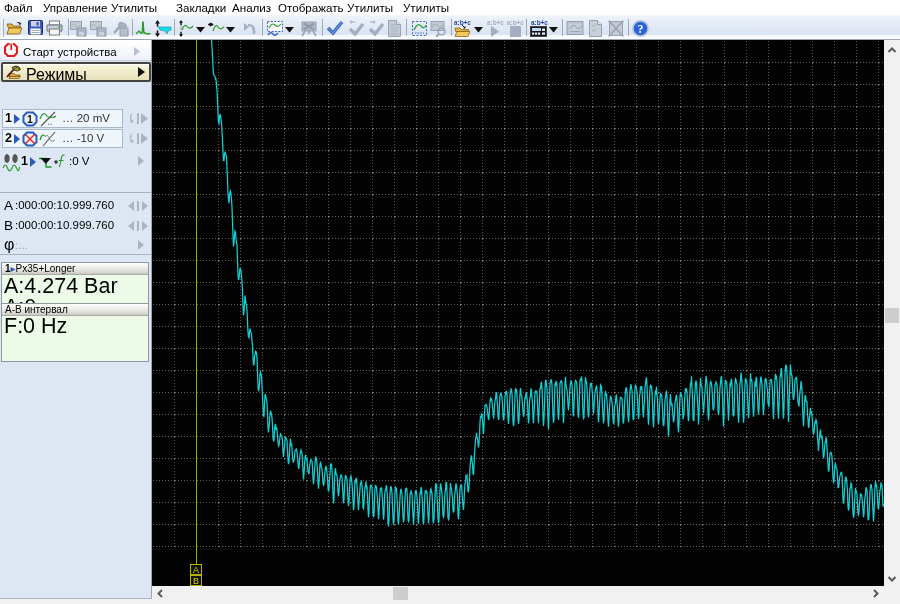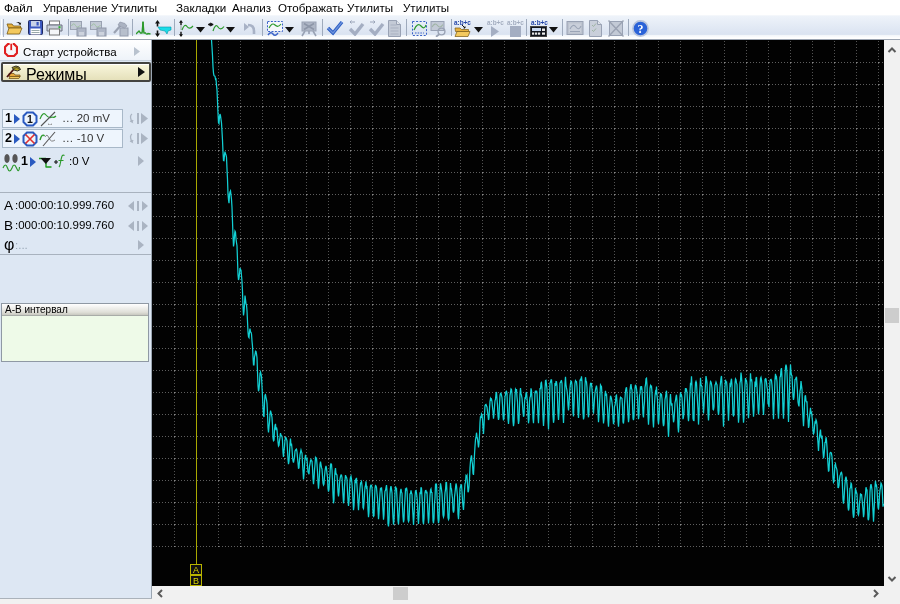--- a/index.html
+++ b/index.html
@@ -327,23 +327,29 @@
 </div>
 <div class="prow" style="top:196px;height:20px">
 <span style="position:absolute;left:4px;top:0px;font-size:16px">φ</span>
 <span style="position:absolute;left:15px;top:3px;font-size:11.5px;color:#9aa8b8">:...</span>
 <svg style="position:absolute;left:137px;top:4px" width="8" height="10" viewBox="0 0 8 10">
           <path d="M1 0 l6 5 -6 5z" fill="#aab4c2"></path>
         </svg>
 </div>
 <div class="abs" style="left:0;top:214px;width:151px;height:1px;background:#a8b2be"></div>
 
+<div class="mbox" style="top:222px;height:54px">
+<div class="mhead"><b>1</b><span style="color:#2a5ac0">▸</span>Px35+Longer</div>
+<div class="mbig" style="margin-top:1px">A:4.274 Bar</div>
+<div class="mbig">Δ:0</div>
+</div>
 
 <div class="mbox" style="top:263px;height:59px">
 <div class="mhead">A-B интервал</div>
+<div class="mbig">F:0 Hz</div>
 </div>
 </div>
 
 <svg id="plot" class="abs" width="732" height="546" viewBox="0 0 732 546">
       <rect width="732" height="546" fill="#020202"></rect>
       <defs>
         <pattern id="gp" width="22" height="22" patternUnits="userSpaceOnUse" patternTransform="translate(1,1)">
           <rect x="0" y="21" width="1" height="1" fill="#5e5e5e"></rect>
           <rect x="21" y="0" width="1" height="1" fill="#525252"></rect>
           <rect x="3" y="21" width="1" height="1" fill="#5e5e5e"></rect>

